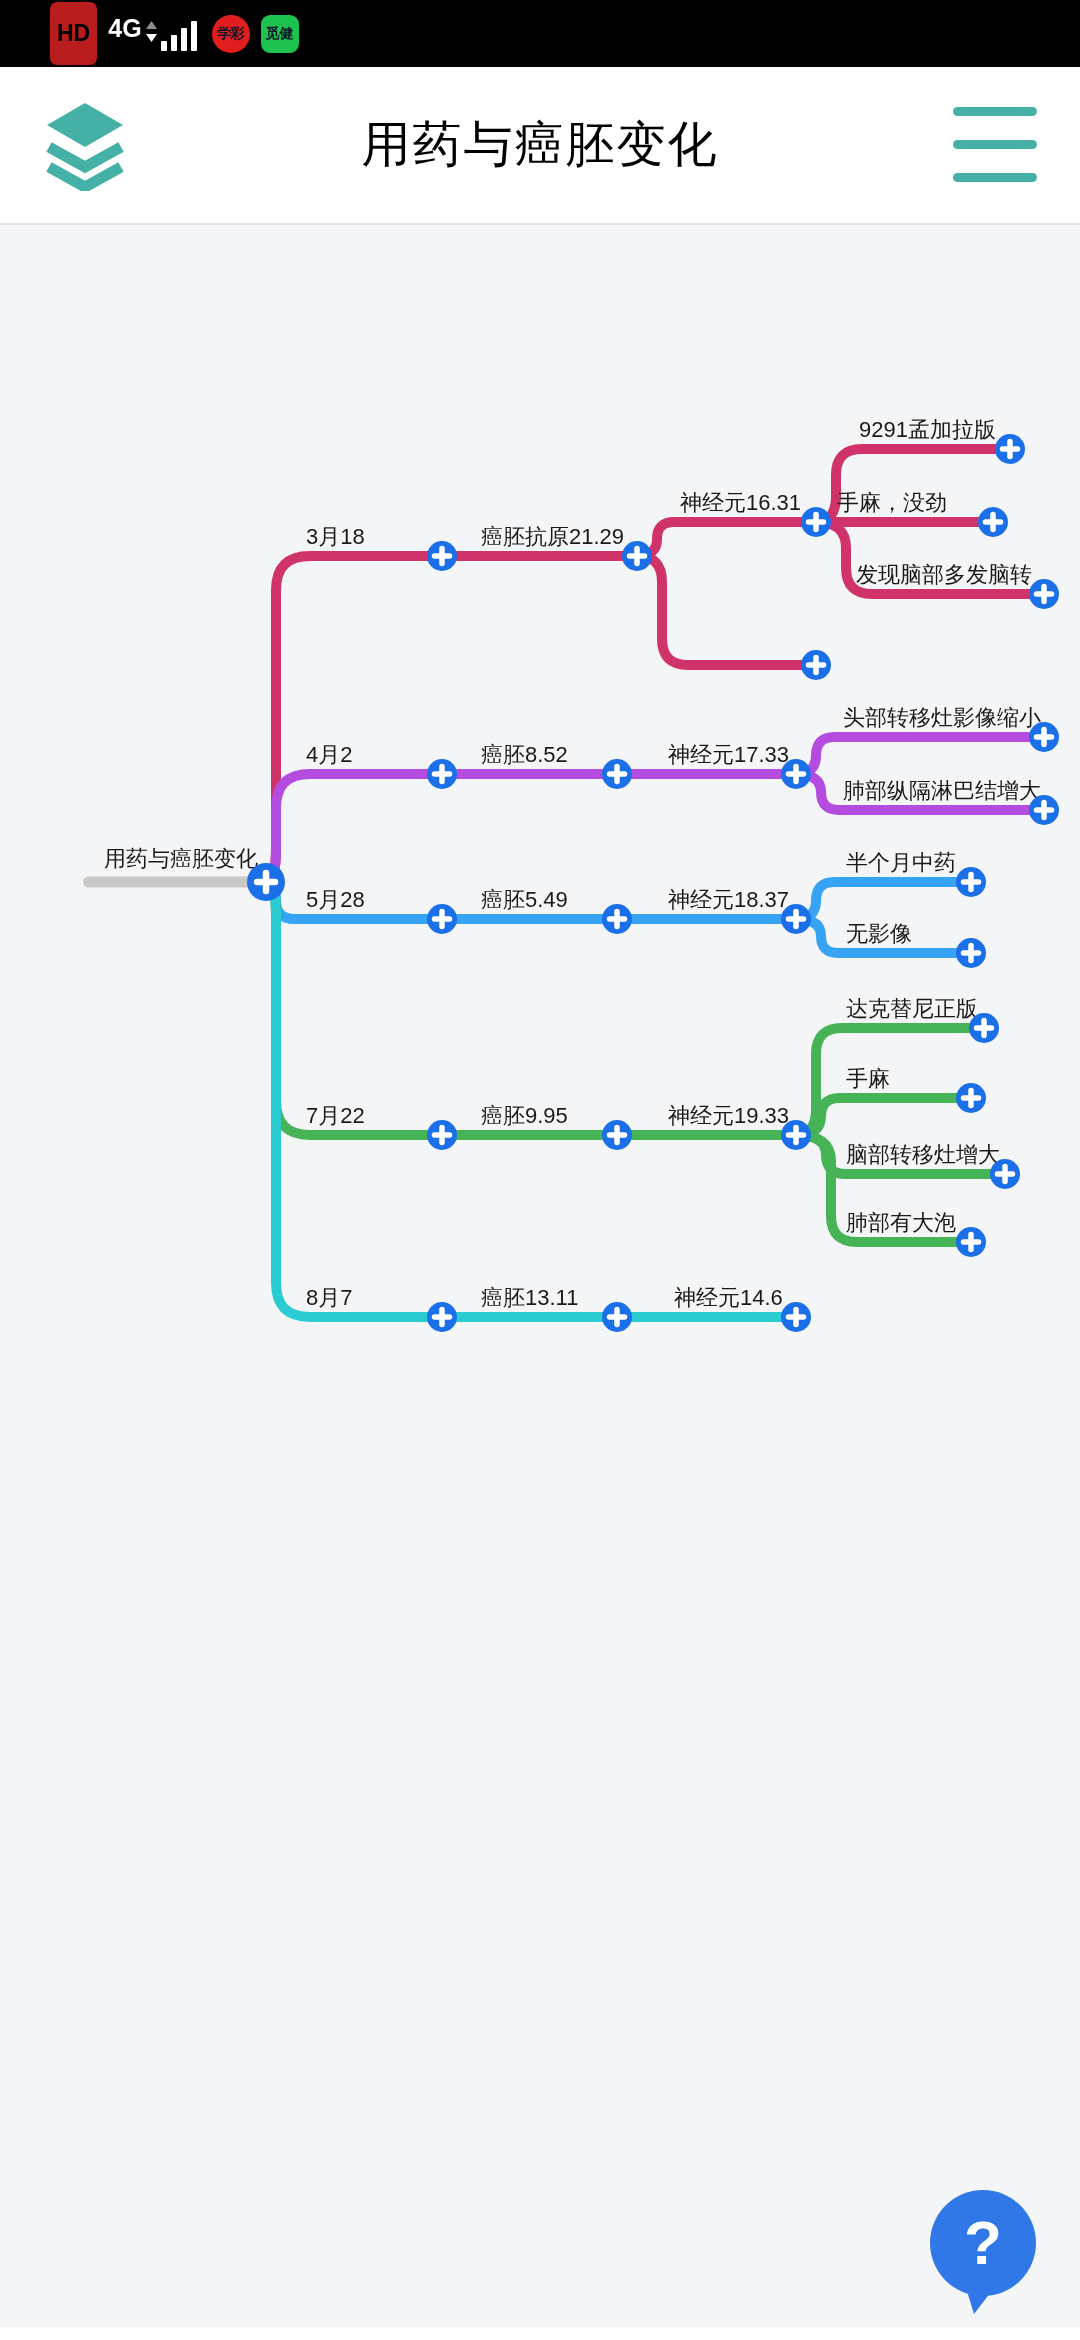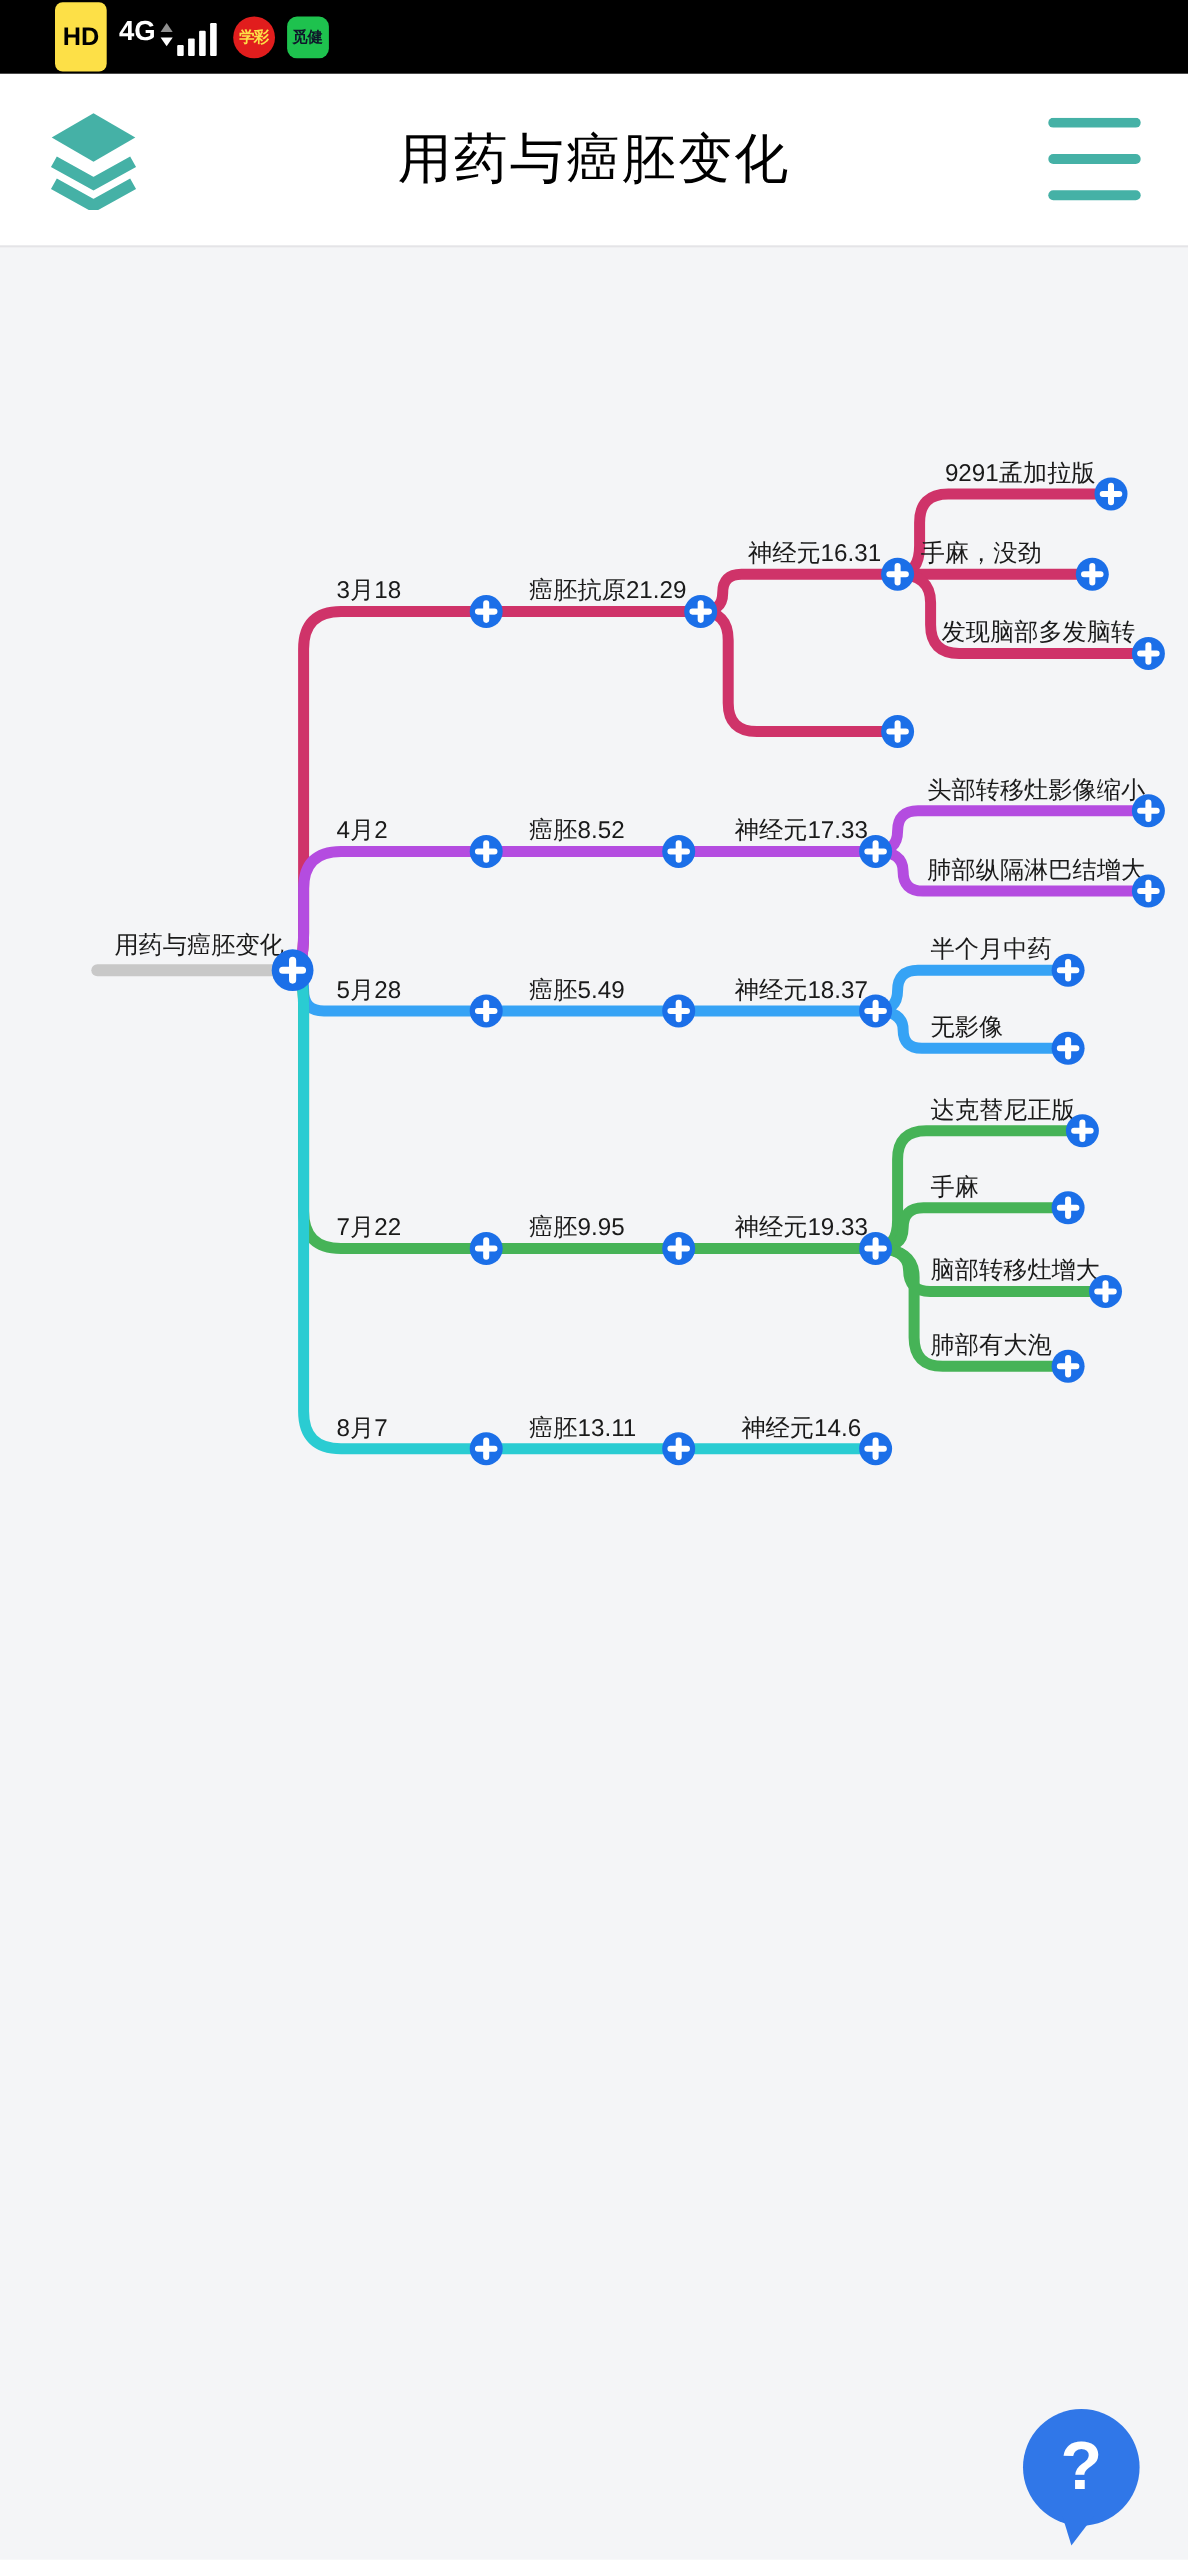--- a/index.html
+++ b/index.html
@@ -5,25 +5,25 @@
   html,body{margin:0;padding:0;background:#222;}
   .screen{position:relative;width:1080px;height:2340px;overflow:hidden;background:#f4f5f7;
           font-family:"Liberation Sans","DejaVu Sans",sans-serif;}
   
   .status-bar{position:absolute;top:0;left:0;right:0;height:67px;background:#000;color:#fff;
               display:flex;align-items:center;justify-content:space-between;
               padding:0 36px 0 50px;box-sizing:border-box;z-index:6;}
   .sb-left,.sb-right{display:flex;align-items:center;}
   .sb-left{gap:11px;}
   .sb-right{gap:12px;}
-  .hd-badge{background:#fde047;color:#000;font-weight:700;font-size:23px;border-radius:7px;
+  .hd-badge{background:#b91c1c;color:#000;font-weight:700;font-size:23px;border-radius:7px;
             padding:20px 7px;line-height:1;}
   .net{display:flex;align-items:flex-start;gap:3px;}
   .net-4g{font-size:25px;font-weight:700;line-height:1;}
-  .red-badge{width:38px;height:38px;border-radius:50%;background:#e11d1d;color:#fde047;
+  .red-badge{width:38px;height:38px;border-radius:50%;background:#e11d1d;color:#0f172a;
              font-size:14px;font-weight:700;letter-spacing:-1px;display:flex;
              align-items:center;justify-content:center;text-align:right;}
   .green-badge{width:38px;height:38px;border-radius:9px;background:#1ec24e;color:#0f172a;
              font-size:14px;font-weight:700;display:flex;align-items:center;justify-content:center;}
   .pct{font-size:33px;}
   .time{font-size:40px;font-weight:500;letter-spacing:1px;}
   
   .app-header{position:absolute;top:67px;left:0;right:0;height:158px;background:#fff;
               border-bottom:2px solid #e4e4e7;display:flex;align-items:center;
               justify-content:space-between;padding:0 30px;box-sizing:border-box;z-index:5;}

